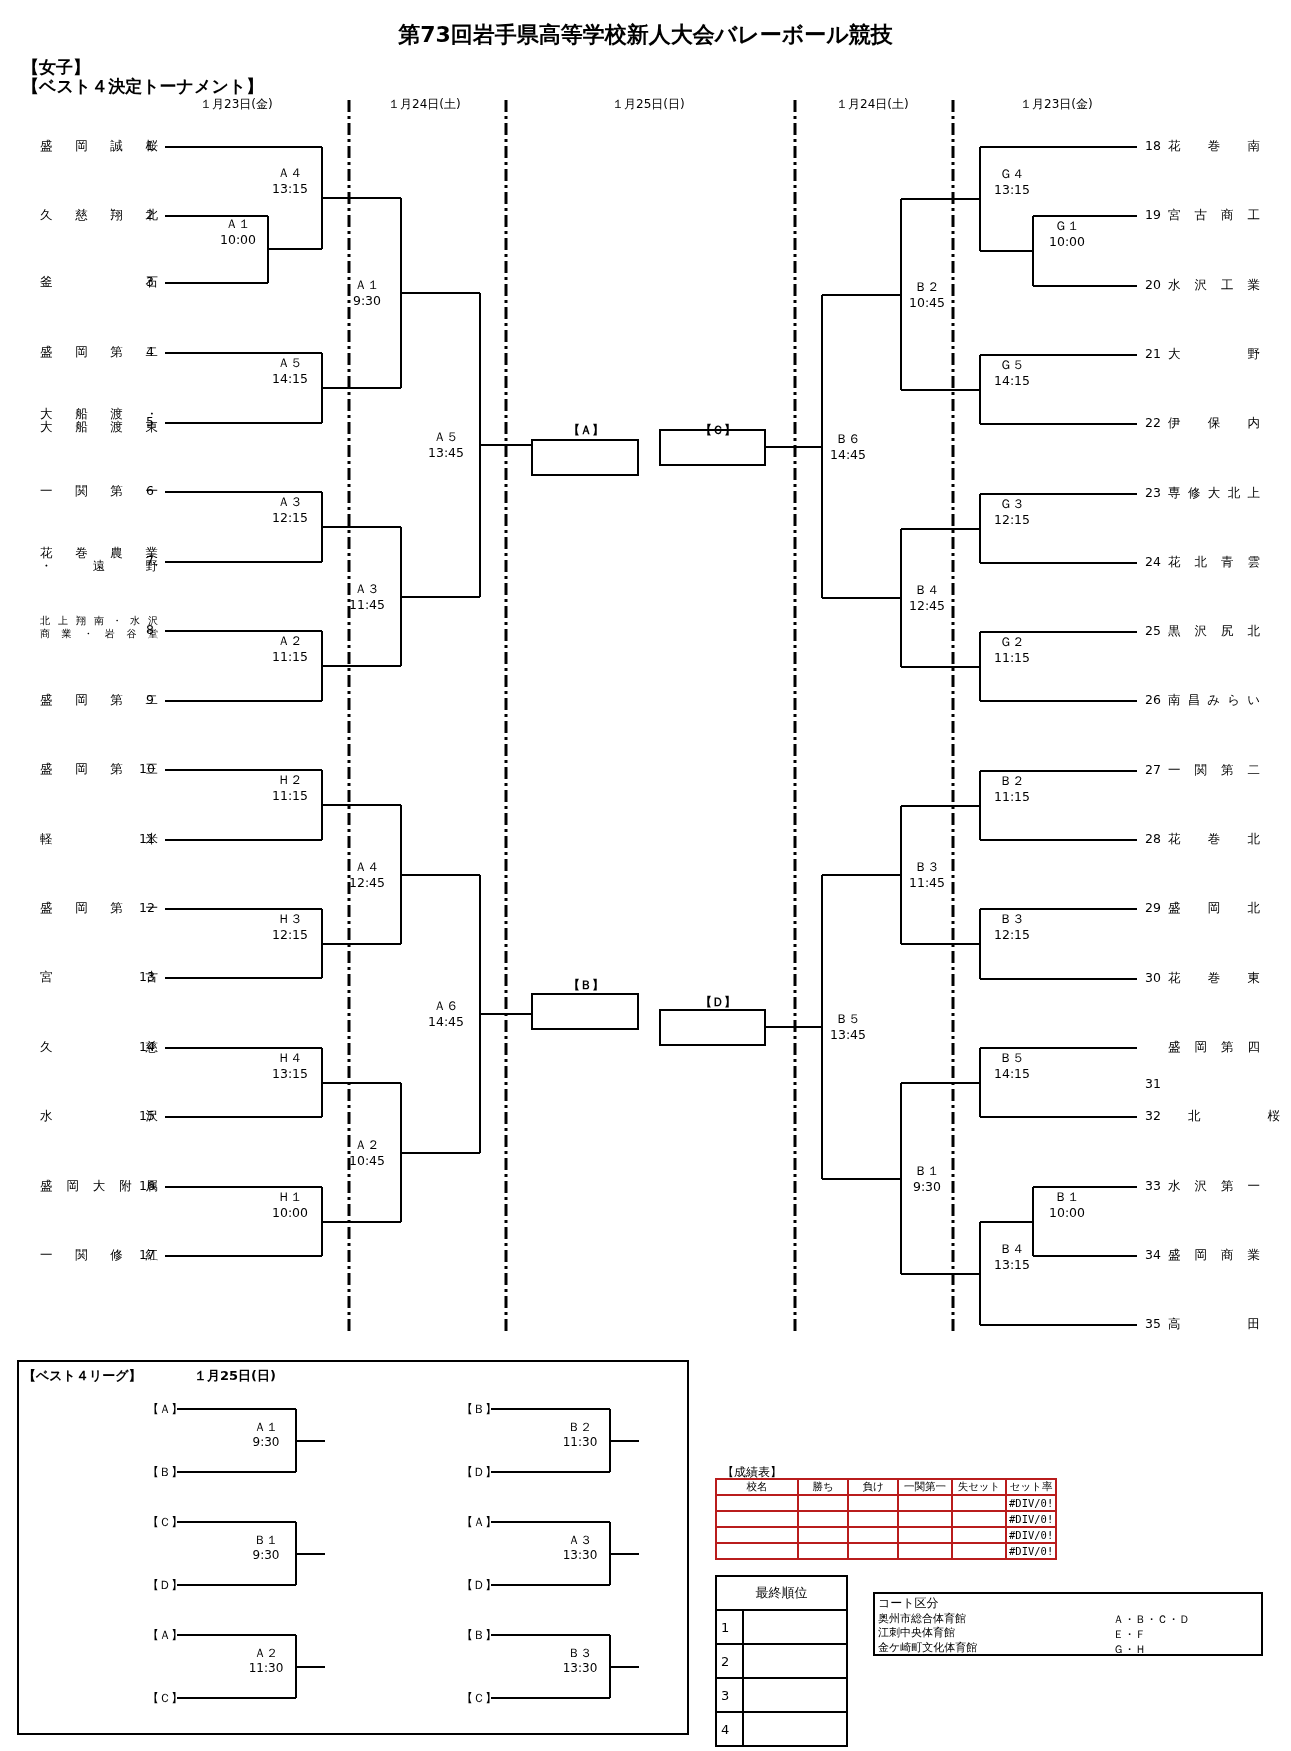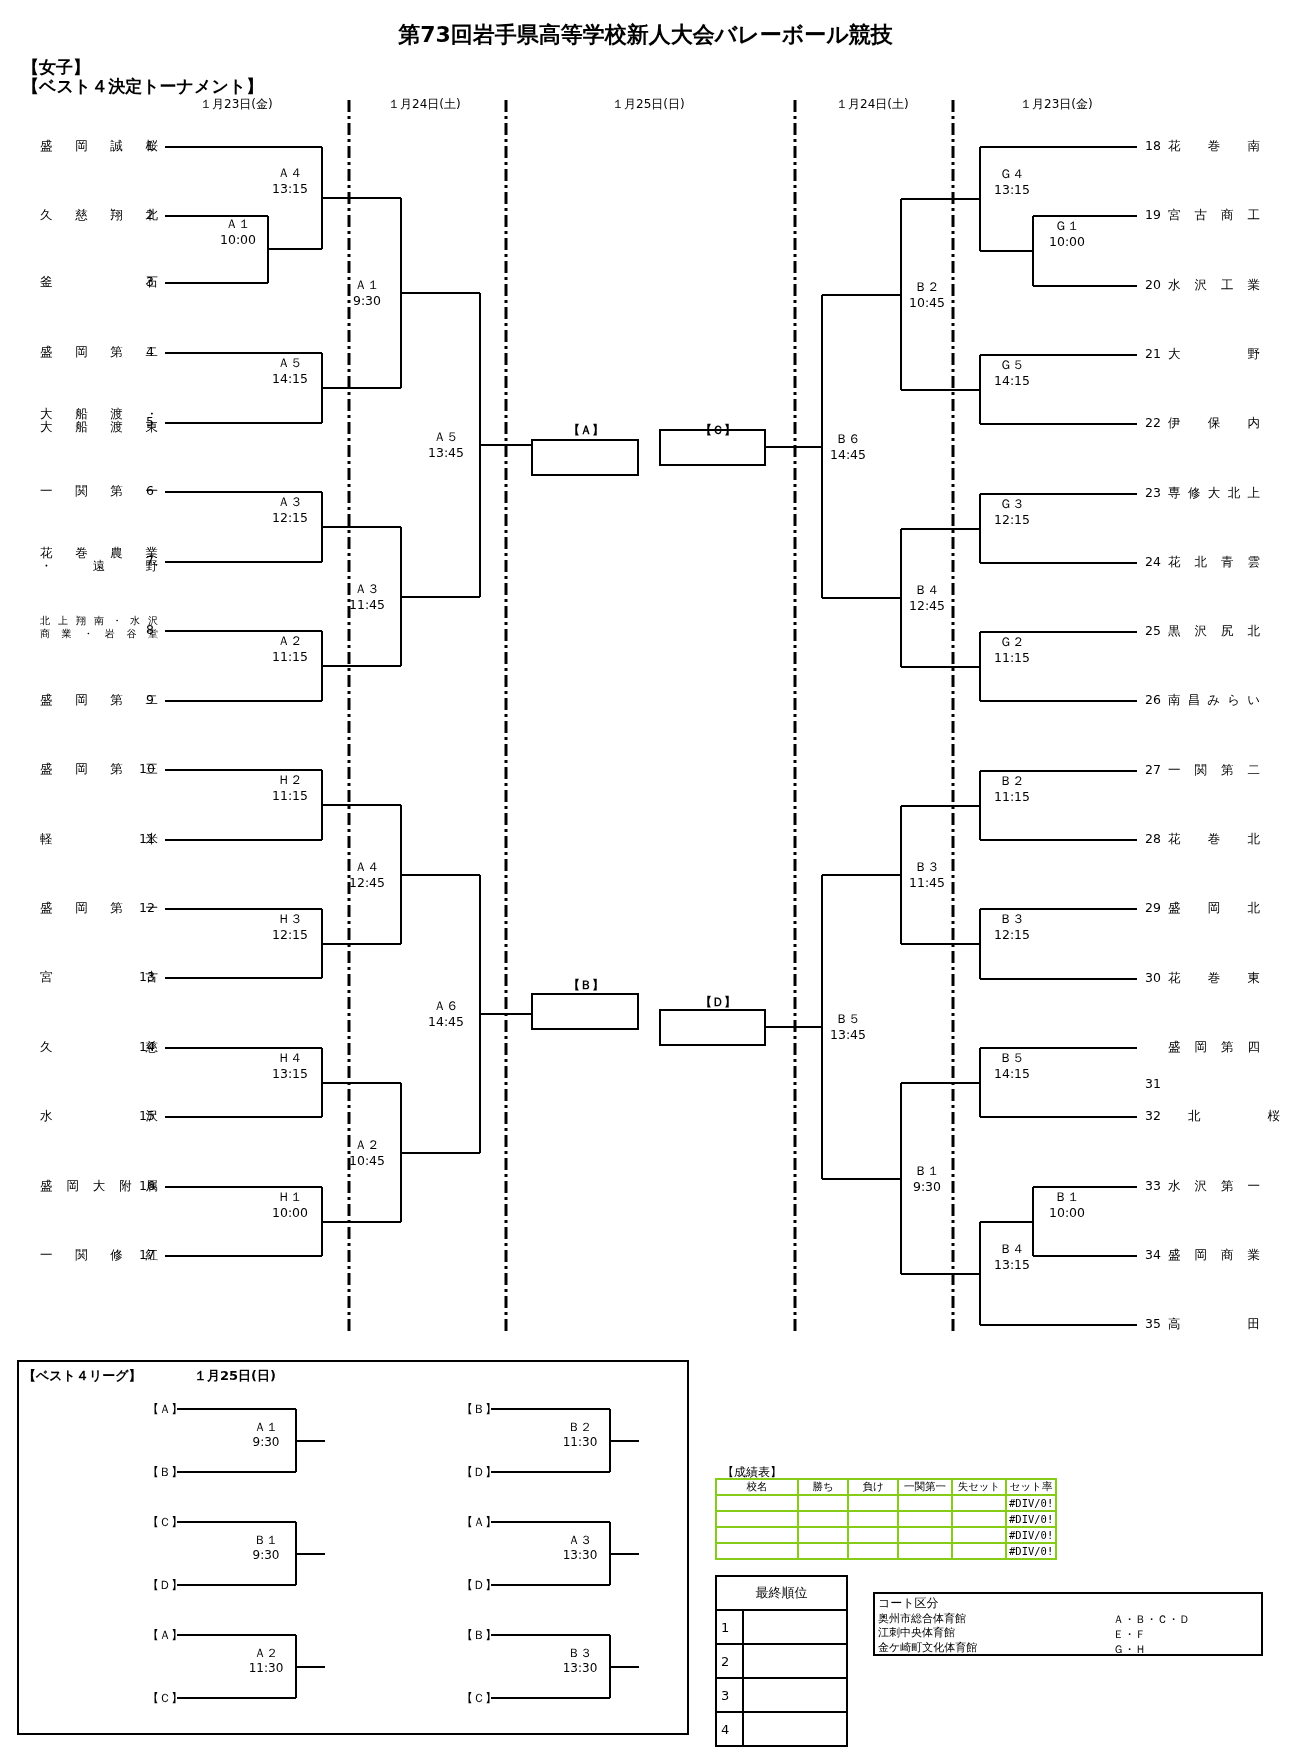--- a/index.html
+++ b/index.html
@@ -13,21 +13,21 @@
   .team-l { left:40px; width:118px; text-align:justify; text-align-last:justify; }
   .team-r { left:1168px; width:92px; text-align:justify; text-align-last:justify; }
   .seed { font-size:12.5px; }
   .match { font-size:12.5px; text-align:center; line-height:16px; width:60px; }
   .small2 { font-size:10px; line-height:13px; }
   svg.bracket { position:absolute; left:0; top:0; }
   .box-lbl { font-size:12px; font-weight:bold; width:60px; text-align:center; }
   .league { left:17px; top:1360px; width:672px; height:375px; border:2px solid #000; box-sizing:border-box; }
   .league-title { font-size:13px; font-weight:bold; }
   table.score { position:absolute; left:715px; top:1478px; border-collapse:collapse; font-size:10.5px; }
-  table.score td, table.score th { border:2px solid #84cc16; height:14px; padding:0 2px; font-weight:normal; text-align:center; }
+  table.score td, table.score th { border:2px solid #b91c1c; height:14px; padding:0 2px; font-weight:normal; text-align:center; }
   table.rank { position:absolute; left:715px; top:1575px; border-collapse:collapse; font-size:13px; }
   table.rank td { border:2px solid #000; }
   .court { left:873px; top:1592px; width:390px; height:64px; border:2px solid #000; box-sizing:border-box; font-size:11px; }
 </style>
 </head>
 <body>
 
 <div class="abs title">第73回岩手県高等学校新人大会バレーボール競技</div>
 <div class="abs hdr" style="top:56px;">【女子】</div>
 <div class="abs hdr" style="top:75px;">【ベスト４決定トーナメント】</div>

